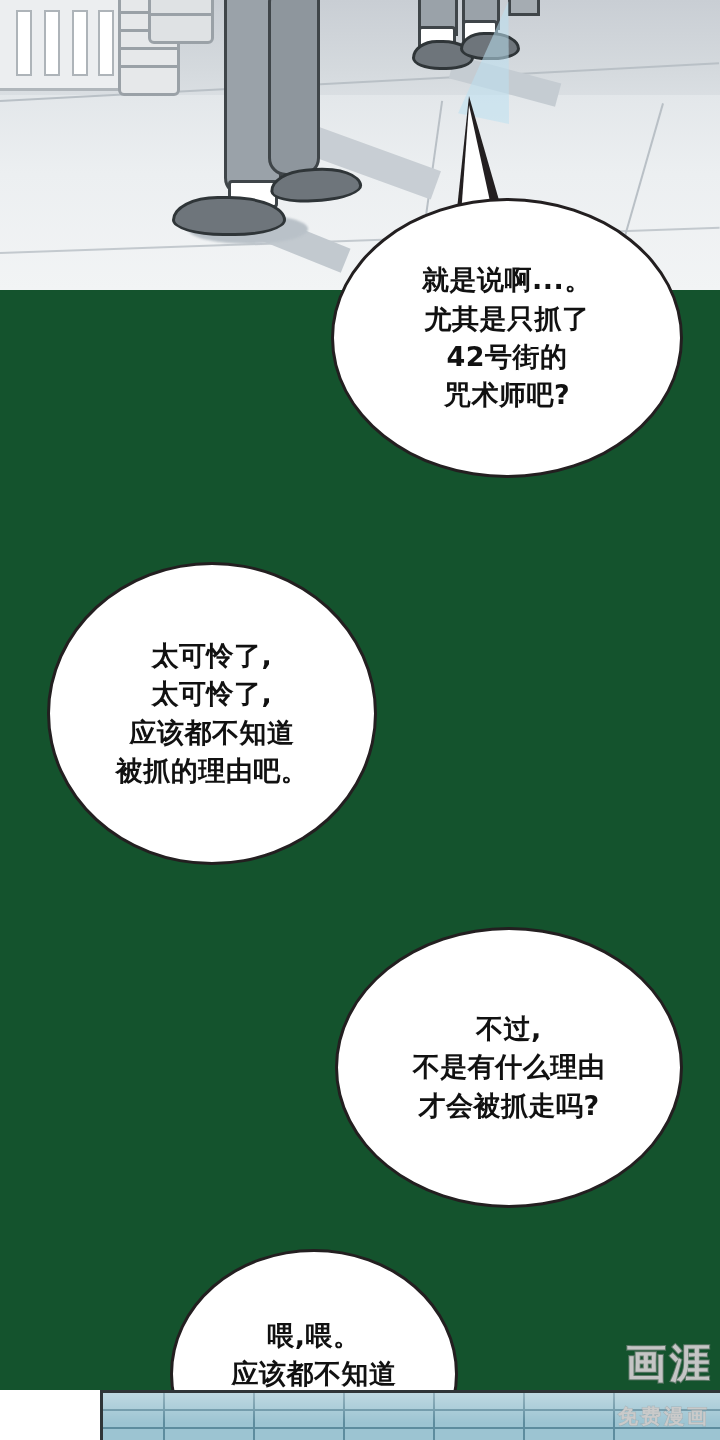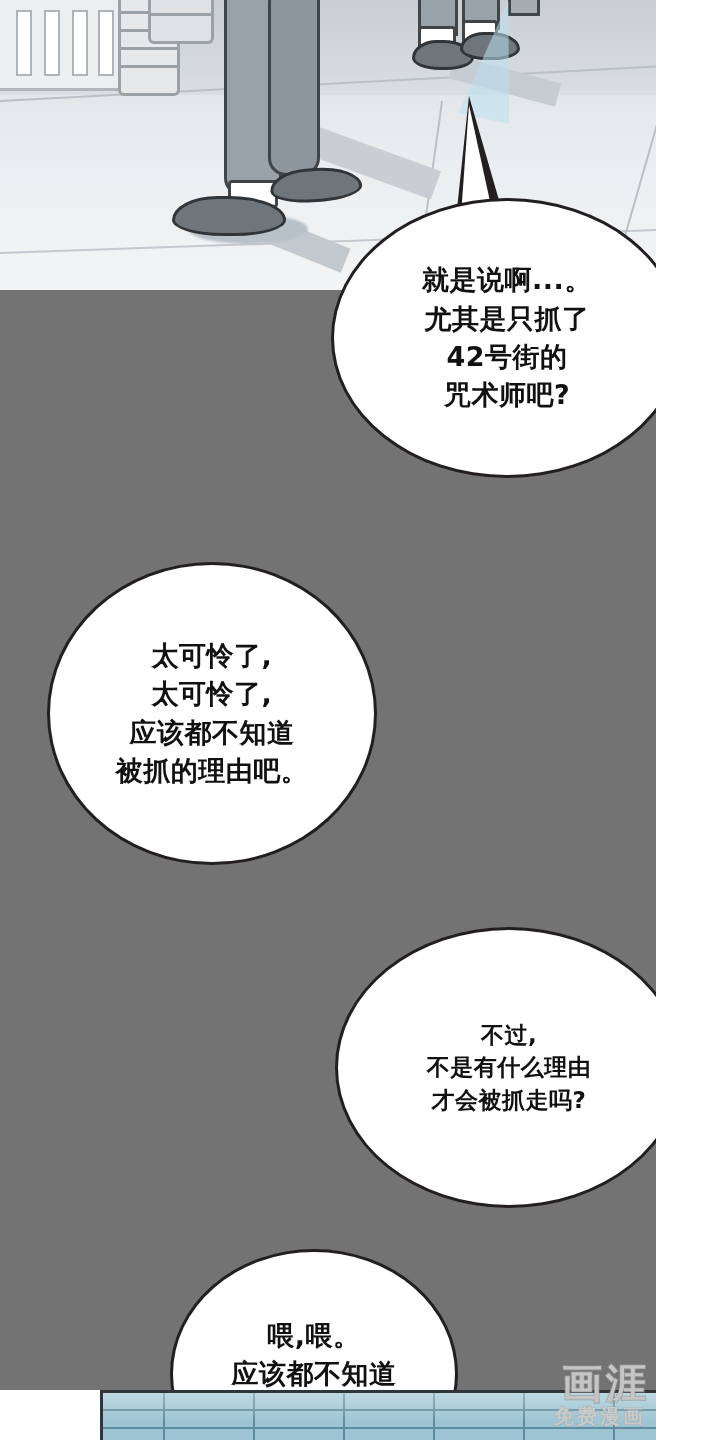--- a/index.html
+++ b/index.html
@@ -5,24 +5,24 @@
   html, body {
     margin: 0;
     padding: 0;
     background: #ffffff;
   }
   body {
     font-family: "DejaVu Sans", "Liberation Sans", sans-serif;
   }
   .page {
     position: relative;
-    width: 656px;
+    width: 720px;
     height: 1440px;
     overflow: hidden;
-    background: #737373;
+    background: #14532d;
   }
 
   
   .panel-top {
     position: absolute;
     left: 0;
     top: 0;
     width: 720px;
     height: 290px;
     overflow: hidden;
@@ -162,21 +162,21 @@
 
   #bubble-2 {
     left: 47px; top: 562px;
     width: 330px; height: 303px;
     font-size: 27px;
   }
 
   #bubble-3 {
     left: 335px; top: 927px;
     width: 348px; height: 281px;
-    font-size: 23px;
+    font-size: 27px;
   }
 
   #bubble-4 {
     left: 170px; top: 1249px;
     width: 288px; height: 250px;
     font-size: 27px;
   }
 
   
   .panel-bottom {
@@ -223,21 +223,21 @@
   }
   .wm-ch {
     font-size: 40px;
     font-weight: 700;
     color: #ffffff;
     -webkit-text-stroke: 2px rgba(150,150,150,0.55);
     text-shadow: 0 0 2px rgba(120,120,120,0.4);
     line-height: 1;
   }
   .wm-sub {
-    margin-top: 0;
+    margin-top: 20px;
     font-size: 20px;
     font-weight: 700;
     color: #ffffff;
     -webkit-text-stroke: 1px rgba(150,150,150,0.5);
     letter-spacing: 3px;
   }
 </style>
 </head>
 <body>
 

